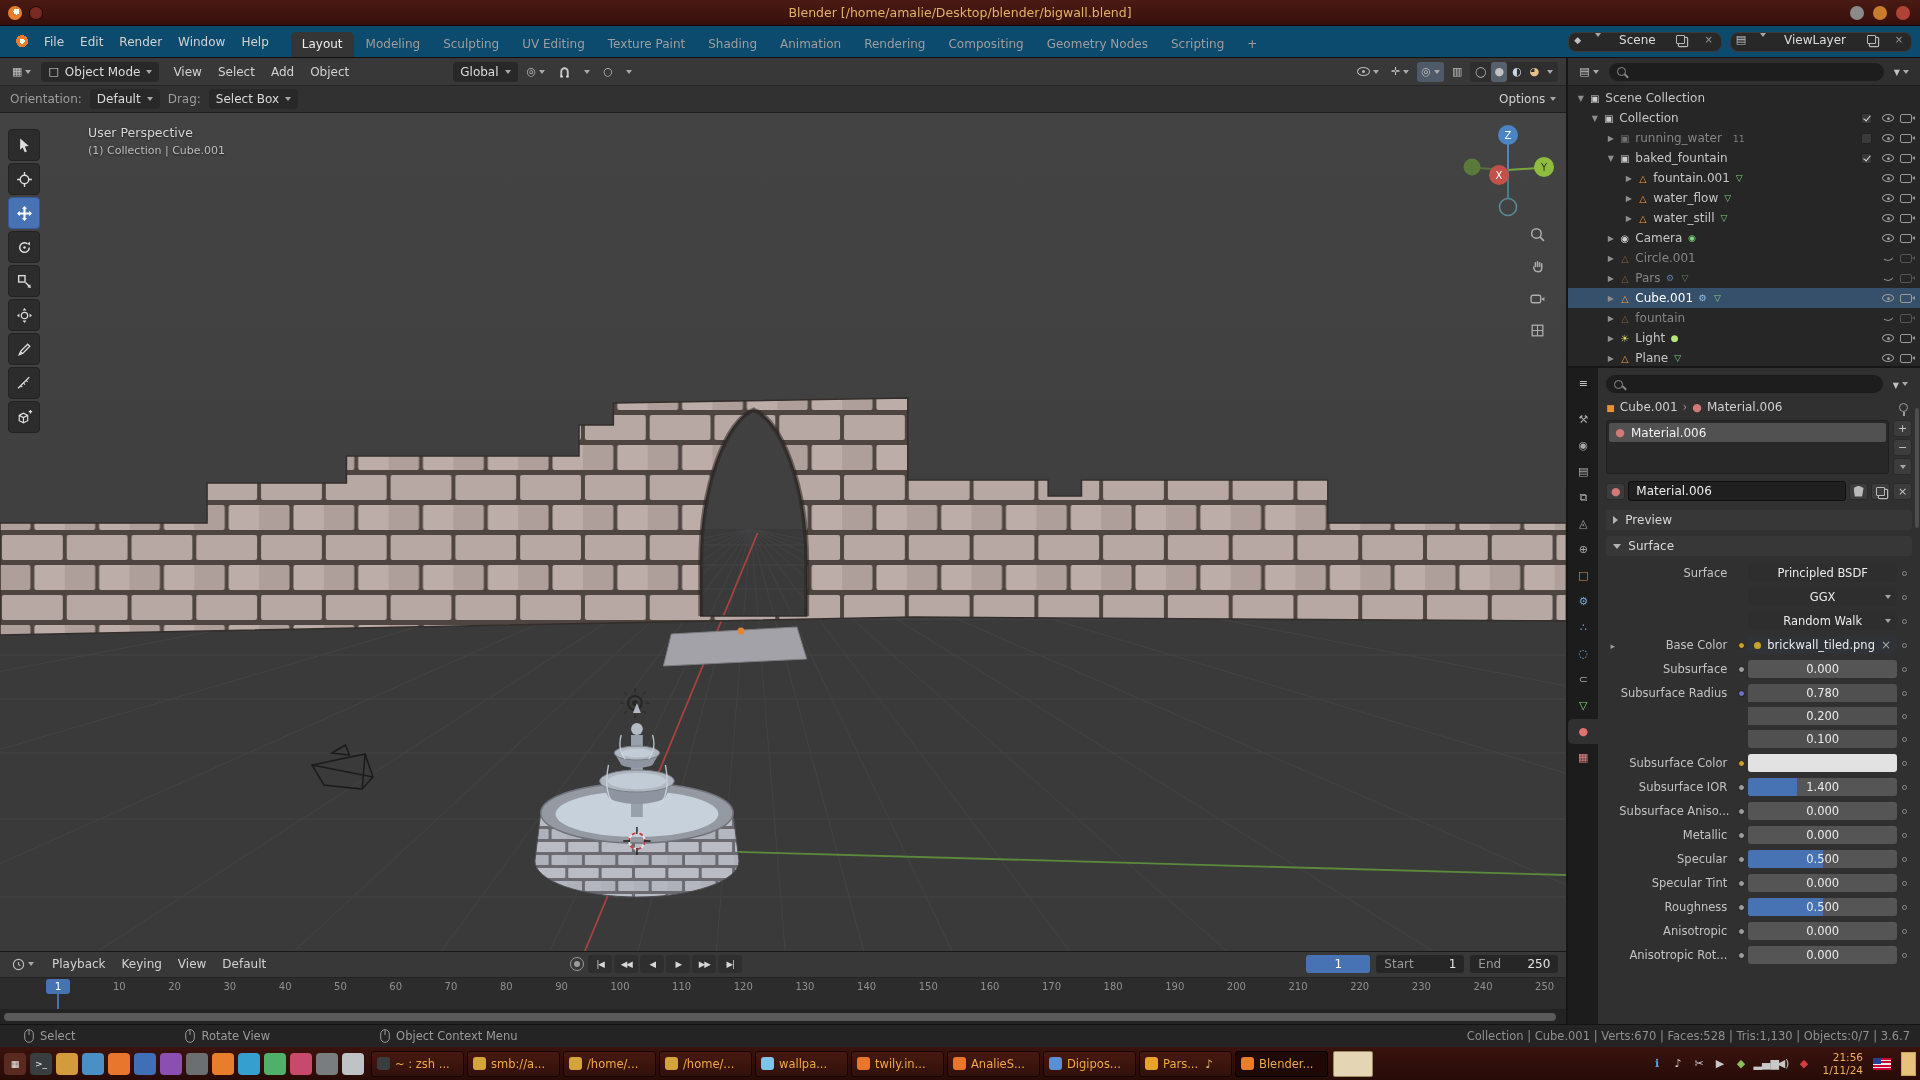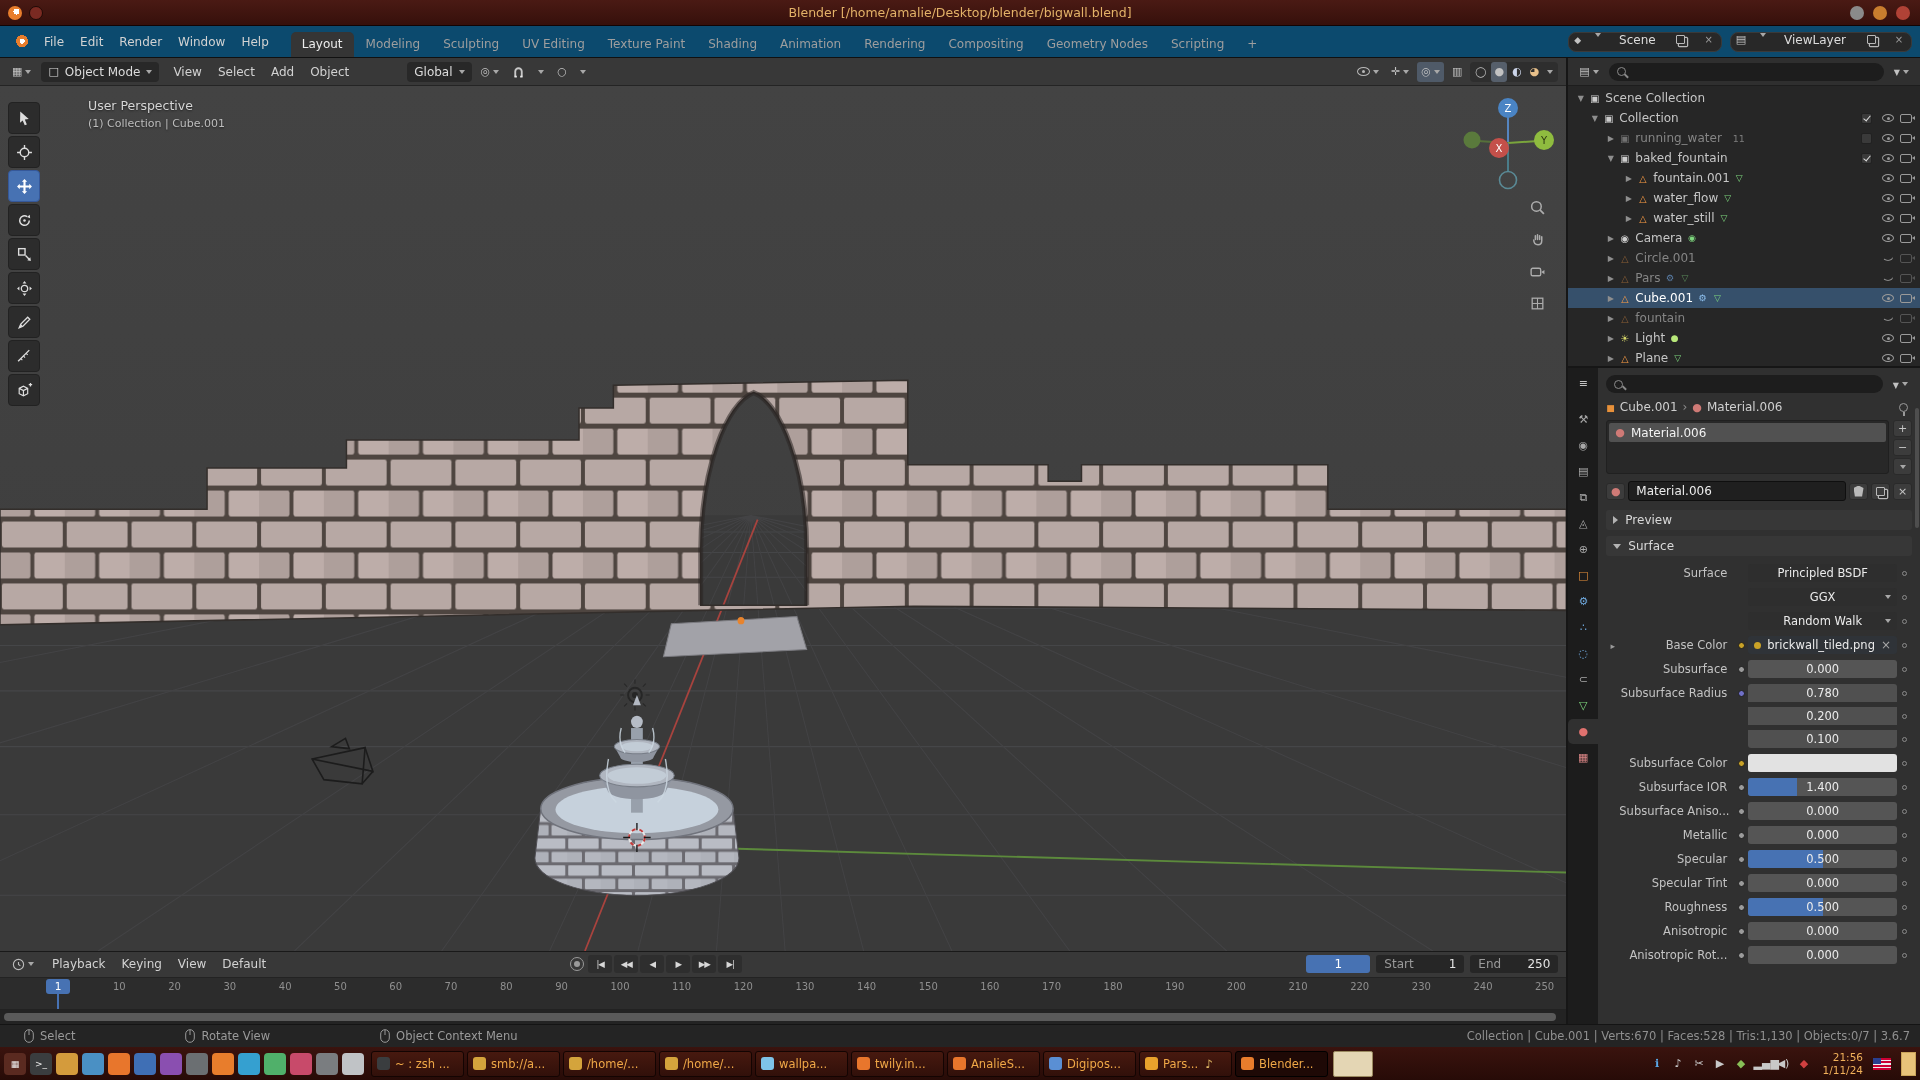--- a/index.html
+++ b/index.html
@@ -49,21 +49,21 @@
   
   .main{flex:1;display:flex;min-height:0}
   .left-col{width:1596px;display:flex;flex-direction:column;min-width:0}
   .right-col{flex:1;display:flex;flex-direction:column;border-left:2px solid #161616}
 
   
   .vp-header{height:28px;background:#383838;border-bottom:1px solid #242424;display:flex;align-items:center;padding:0 8px;gap:6px}
   .hdr-btn,.ic-btn{height:20px;display:inline-flex;align-items:center;gap:3px;padding:0 4px;border-radius:3px}
   .ic-btn.on{background:#4f5a68}
   .dd{height:20px;background:#282828;border-radius:4px;display:inline-flex;align-items:center;gap:6px;padding:0 7px;color:#dcdcdc}
-  .hdr-center{display:flex;gap:5px;margin-left:44px}
+  .hdr-center{display:flex;gap:5px;margin-left:90px}
   .hdr-right{display:flex;align-items:center;gap:4px;margin-left:auto}
   .shading-group{display:flex;align-items:center;background:#2e2e2e;border-radius:4px;padding:0 2px;gap:2px}
   .shading-group .ic-btn{padding:0 3px}
   .shading-group .ic-btn.on{background:#565f6b}
   .tool-settings{height:27px;background:#313131;border-bottom:1px solid #1f1f1f;display:flex;align-items:center;padding:0 10px;gap:8px}
   .ts-label{color:#9d9d9d}
   .ts-right{margin-left:auto;display:flex;align-items:center;gap:5px;color:#d2d2d2}
 
   
   .viewport{flex:1;position:relative;min-height:0;background:#3a3a3a;overflow:hidden}
@@ -351,20 +351,36 @@
             <span class="ic-btn">
                 <i class="glyph g-render"></i>
               </span>
             <span class="ic-btn">
                 <i class="chev"></i>
               </span>
           </span>
         </span>
       </div>
 
+      <div class="tool-settings">
+        <span class="ts-label">Orientation:</span>
+        <span class="dd">
+            <span>Default</span>
+            <i class="chev"></i>
+          </span>
+        <span class="ts-label">Drag:</span>
+        <span class="dd">
+            <span>Select Box</span>
+            <i class="chev"></i>
+          </span>
+        <span class="ts-right">
+          <span>Options</span>
+          <i class="chev"></i>
+        </span>
+      </div>
 
       <div class="viewport">
         <svg class="scene" viewBox="0 0 1596 838" preserveAspectRatio="none">
           <defs>
             <linearGradient id="skyg" x1="0" y1="0" x2="0" y2="1">
               <stop offset="0" stop-color="#434343"></stop>
                 <stop offset="1" stop-color="#3c3c3c"></stop>
             </linearGradient>
             <pattern id="bricks" width="66" height="60" patternUnits="userSpaceOnUse">
               <rect width="66" height="60" fill="#4e4540"></rect>

